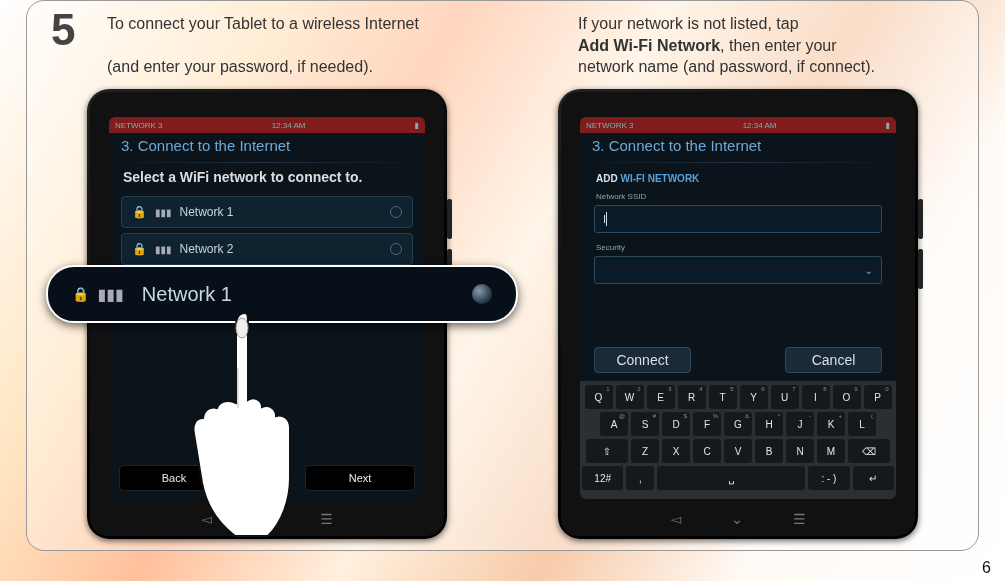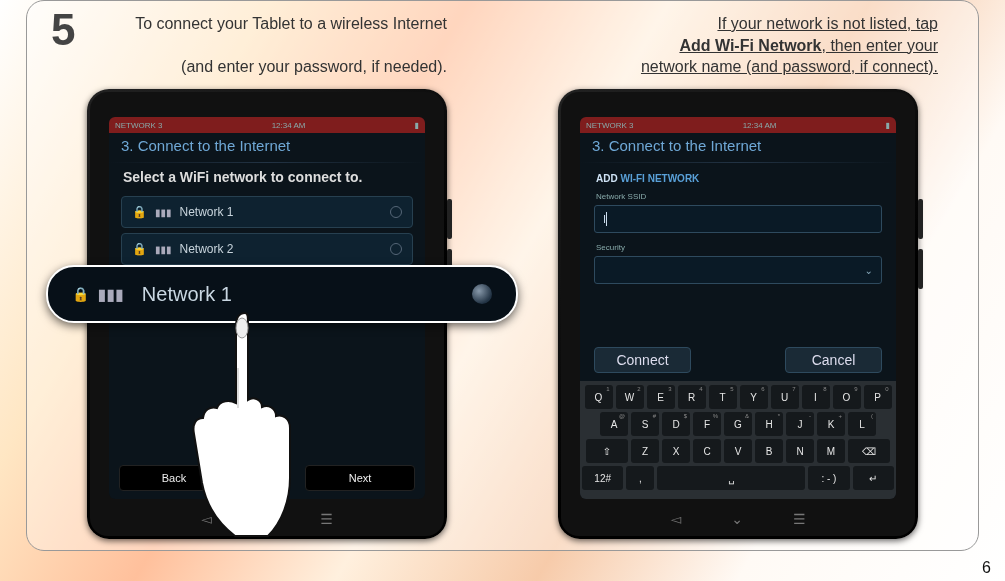--- a/index.html
+++ b/index.html
@@ -8,23 +8,23 @@
       rgba(255,255,255,0.6) 0%,
       rgba(255,220,170,0.7) 20%,
       rgba(255,150,90,0.6) 35%,
       rgba(255,230,200,0.6) 50%,
       rgba(240,160,100,0.55) 65%,
       rgba(255,245,235,0.5) 80%,
       rgba(255,255,255,0.5) 100%),
     #fff;}
   .card{position:absolute;left:26px;right:26px;top:0;bottom:30px;border:1px solid #999;border-radius:18px;background:rgba(255,255,255,0.35);}
   .step-num{position:absolute;left:24px;top:4px;font-size:44px;font-weight:bold;color:#444;font-family:Arial,sans-serif;}
-  .instr{position:absolute;top:12px;font-size:16px;color:#333;text-align:right;line-height:1.35;}
+  .instr{position:absolute;top:12px;font-size:16px;color:#333;text-align:left;line-height:1.35;}
   .instr.left{left:80px;width:340px;}
-  .instr.right{right:40px;width:360px;text-decoration:underline;}
+  .instr.right{right:40px;width:360px;}
   .page-num{position:absolute;right:14px;bottom:4px;font-size:16px;color:#111;}
 
   
   .tablet{position:absolute;width:360px;height:450px;border-radius:22px;background:linear-gradient(145deg,#222 0%,#000 60%);box-shadow:0 2px 6px rgba(0,0,0,0.6);}
   .tablet .bezel-shine{position:absolute;inset:3px;border-radius:18px;background:#111;}
   .tablet .screen{position:absolute;left:22px;right:22px;top:28px;bottom:40px;border-radius:6px;background:#0b141b;overflow:hidden;}
   .tablet.left{left:60px;top:88px;}
   .tablet.right{right:60px;top:88px;}
   .side-btn{position:absolute;right:-5px;width:5px;height:40px;background:#222;border-radius:2px;}
   .side-btn.b1{top:110px;}

